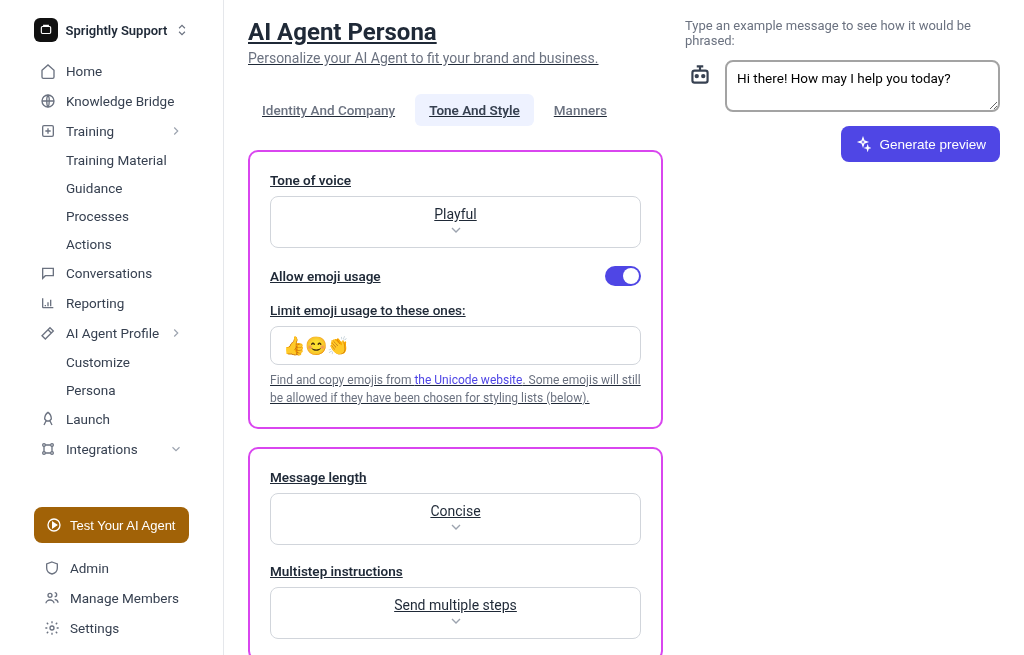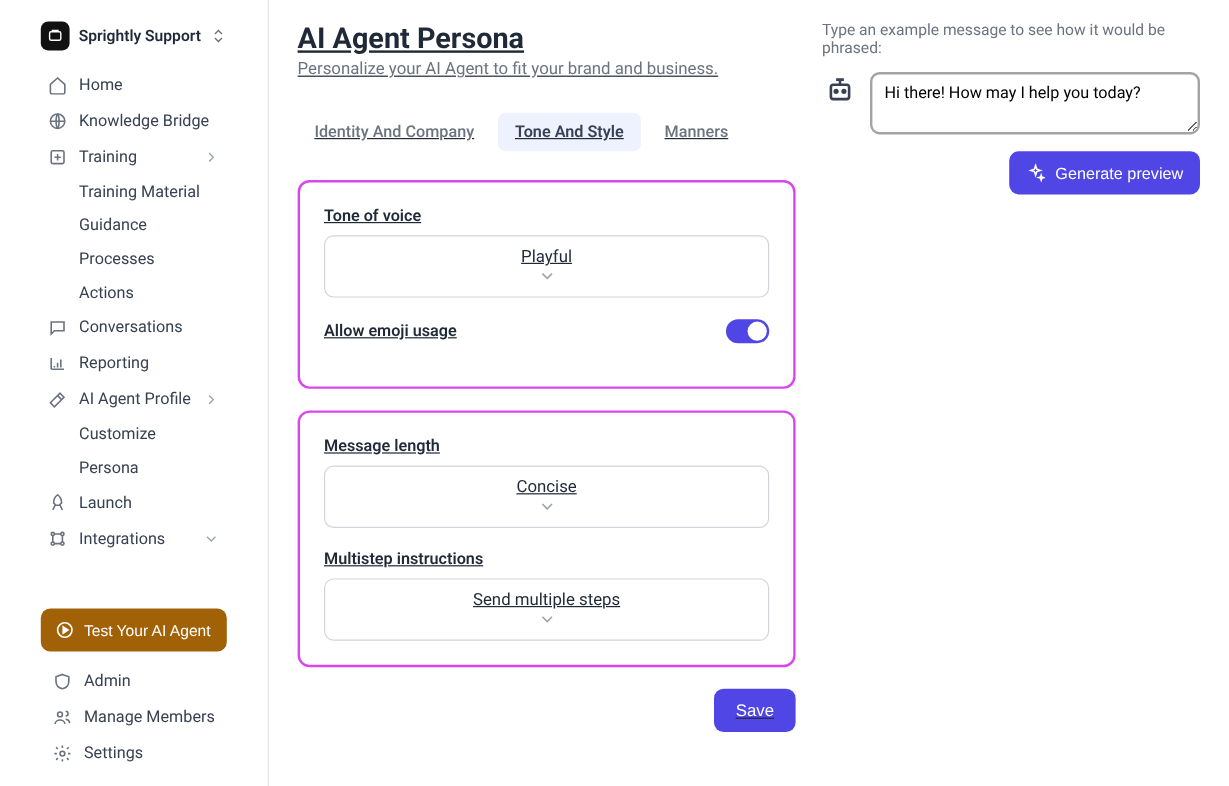--- a/index.html
+++ b/index.html
@@ -251,20 +251,27 @@
                 <svg width="16" height="16" viewBox="0 0 24 24" fill="none" stroke="currentColor" stroke-width="2">
                   <path d="M6 9l6 6 6-6"></path>
                 </svg>
               </span>
           </div>
         </div>
         <div class="toggle-row">
           <label class="field-label" style="margin:0">Allow emoji usage</label>
           <div class="toggle"></div>
         </div>
+        <div class="field-group">
+          <label class="field-label" style="font-weight:500">Limit emoji usage to these ones:</label>
+          <input class="emoji-input" value="👍😊👏" style="">
+          <p class="help-text">
+            <span>Find and copy emojis from </span><a href="#">the Unicode website</a><span>. Some emojis will still be allowed if they have been chosen for styling lists (below).</span>
+          </p>
+        </div>
       </div>
 
       <div class="card">
         <div class="field-group">
           <label class="field-label">Message length</label>
           <div class="select">
             <span>Concise</span>
             <span class="select-chevron">
                 <svg width="16" height="16" viewBox="0 0 24 24" fill="none" stroke="currentColor" stroke-width="2">
                   <path d="M6 9l6 6 6-6"></path>

